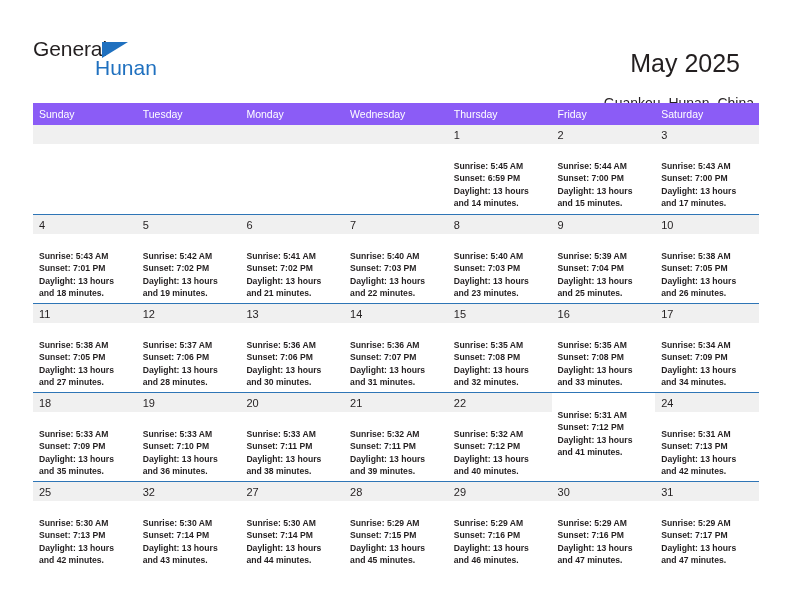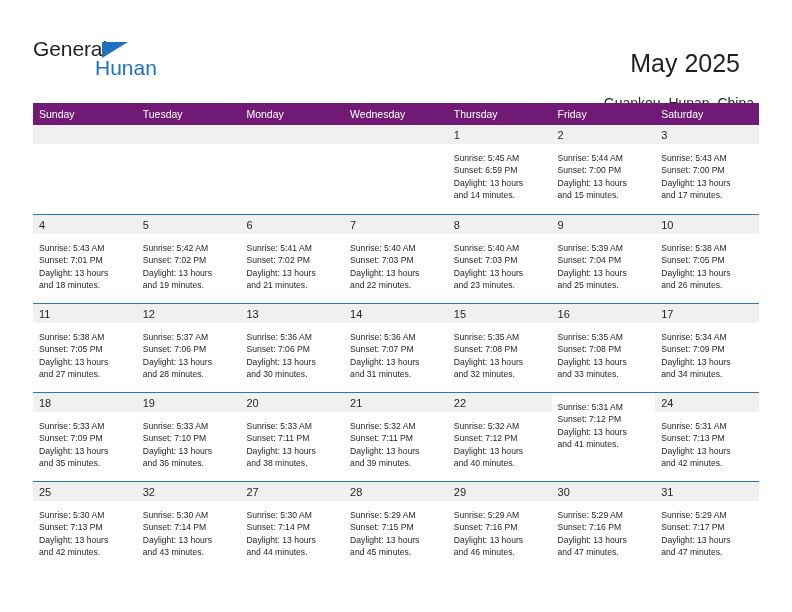--- a/index.html
+++ b/index.html
@@ -92,21 +92,21 @@
   .calendar {
     position: absolute;
     left: 33px;
     top: 103px;
     width: 726px;
   }
   .dow-row {
     display: flex;
     width: 726px;
     height: 22px;
-    background: #701a75;
+    background: #8b5cf6;
   }
   .dow-cell {
     flex: 0 0 103.7142px;
     width: 103.7142px;
     box-sizing: border-box;
     color: #ffffff;
     font-size: 10.5px;
     line-height: 22px;
     padding-left: 6px;
     white-space: nowrap;
@@ -136,22 +136,23 @@
     padding-left: 6px;
     box-sizing: border-box;
   }
   .day-num {
     font-size: 11px;
     color: #231f20;
     line-height: 19px;
     display: inline-block;
   }
   .day-info {
-    padding: 8px 5px 0 6px;
-    box-sizing: border-box;
+    padding: 16px 5px 0 6px;
+    box-sizing: border-box;
+    font-weight: bold;
   }
   .day-info div {
     font-size: 8.6px;
     line-height: 12.4px;
     color: #231f20;
     white-space: nowrap;
   }
   .empty .day-num-band {
     background: #f0f0f0;
   }

